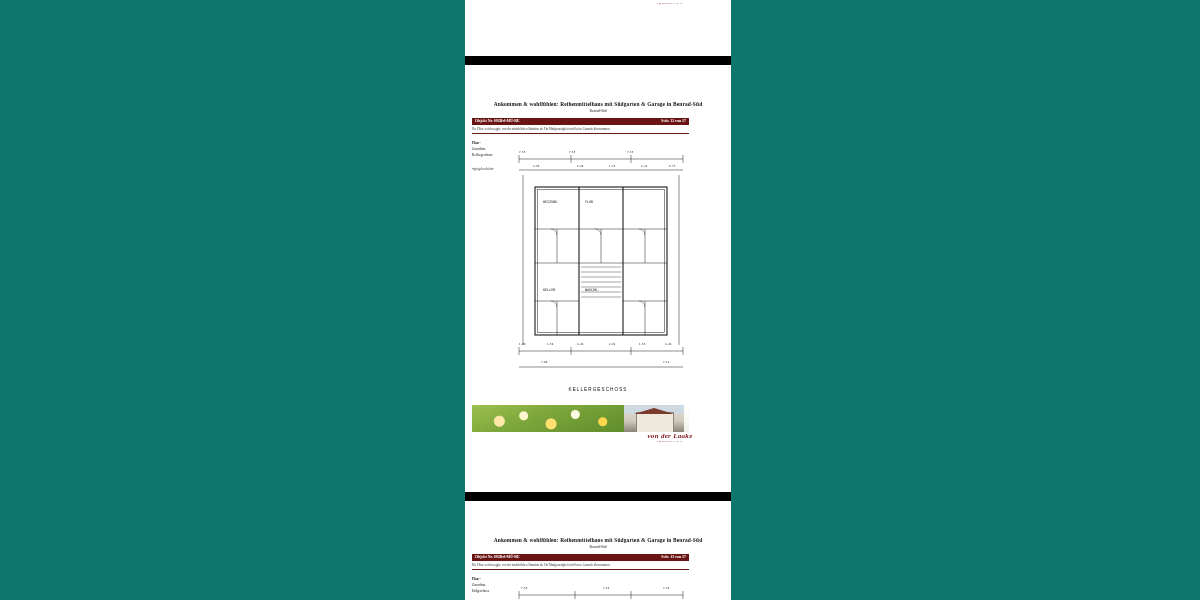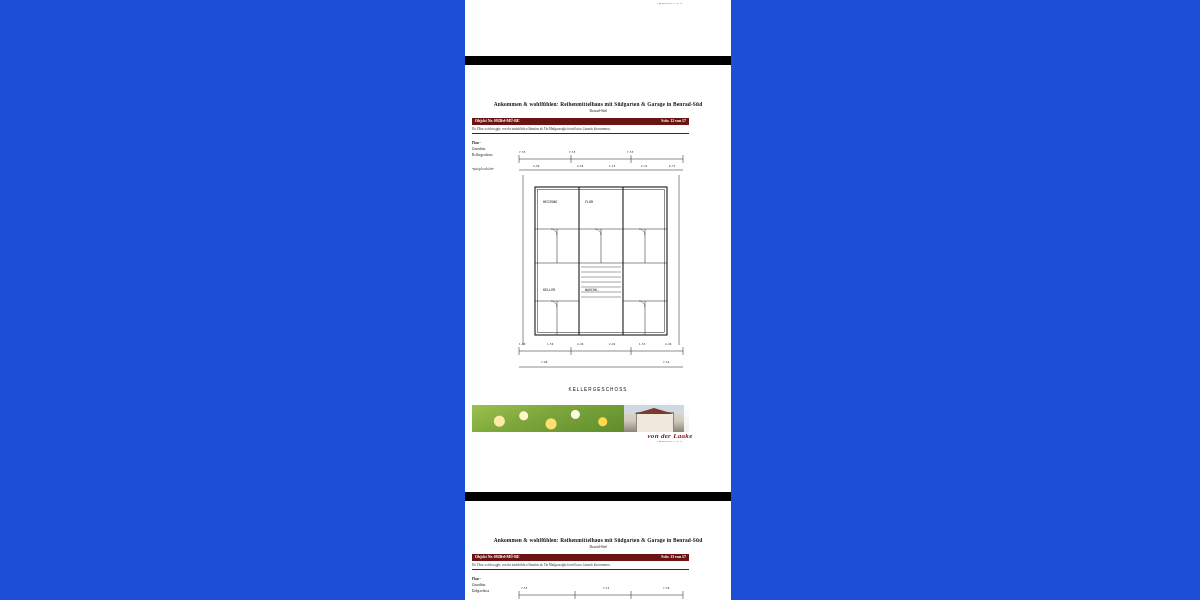--- a/index.html
+++ b/index.html
@@ -9,21 +9,21 @@
     width: 1200px;
     height: 600px;
     overflow: hidden;
     font-family: "Liberation Serif", serif;
   }
   .viewer {
     position: absolute;
     left: 0; top: 0;
     width: 1200px;
     height: 600px;
-    background: #1d4ed8;
+    background: #0f766e;
   }
   
   .gutter {
     position: absolute;
     top: 0;
     height: 600px;
     background: #000000;
   }
   .gutter.left  { left: 465px;  width: 0px; }
   .page-column {

